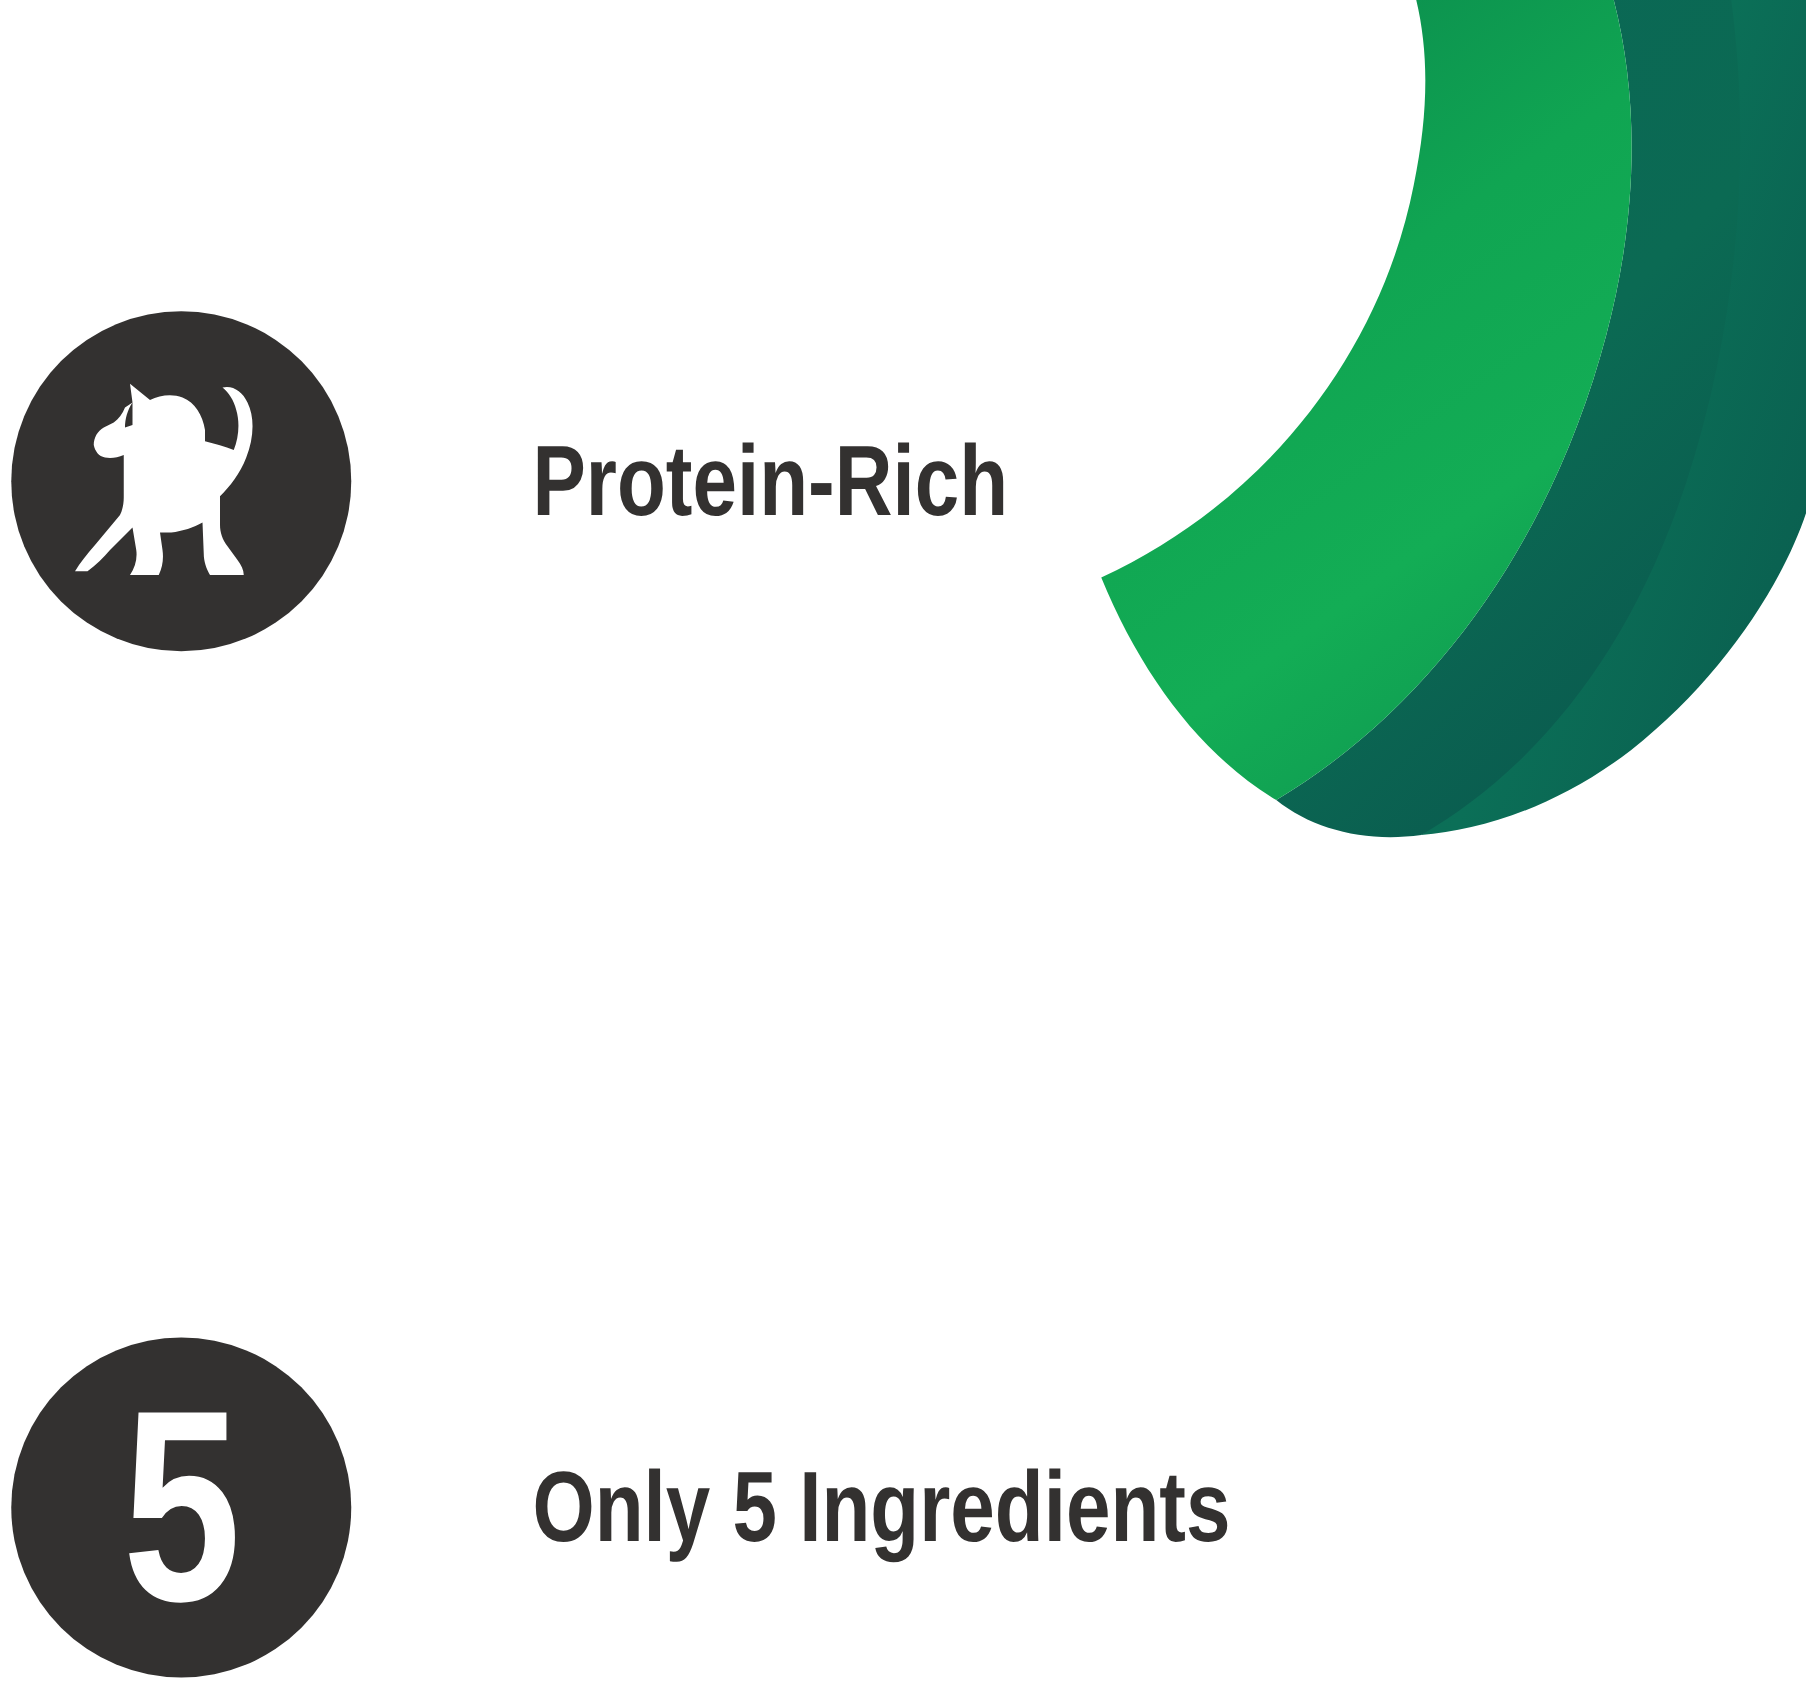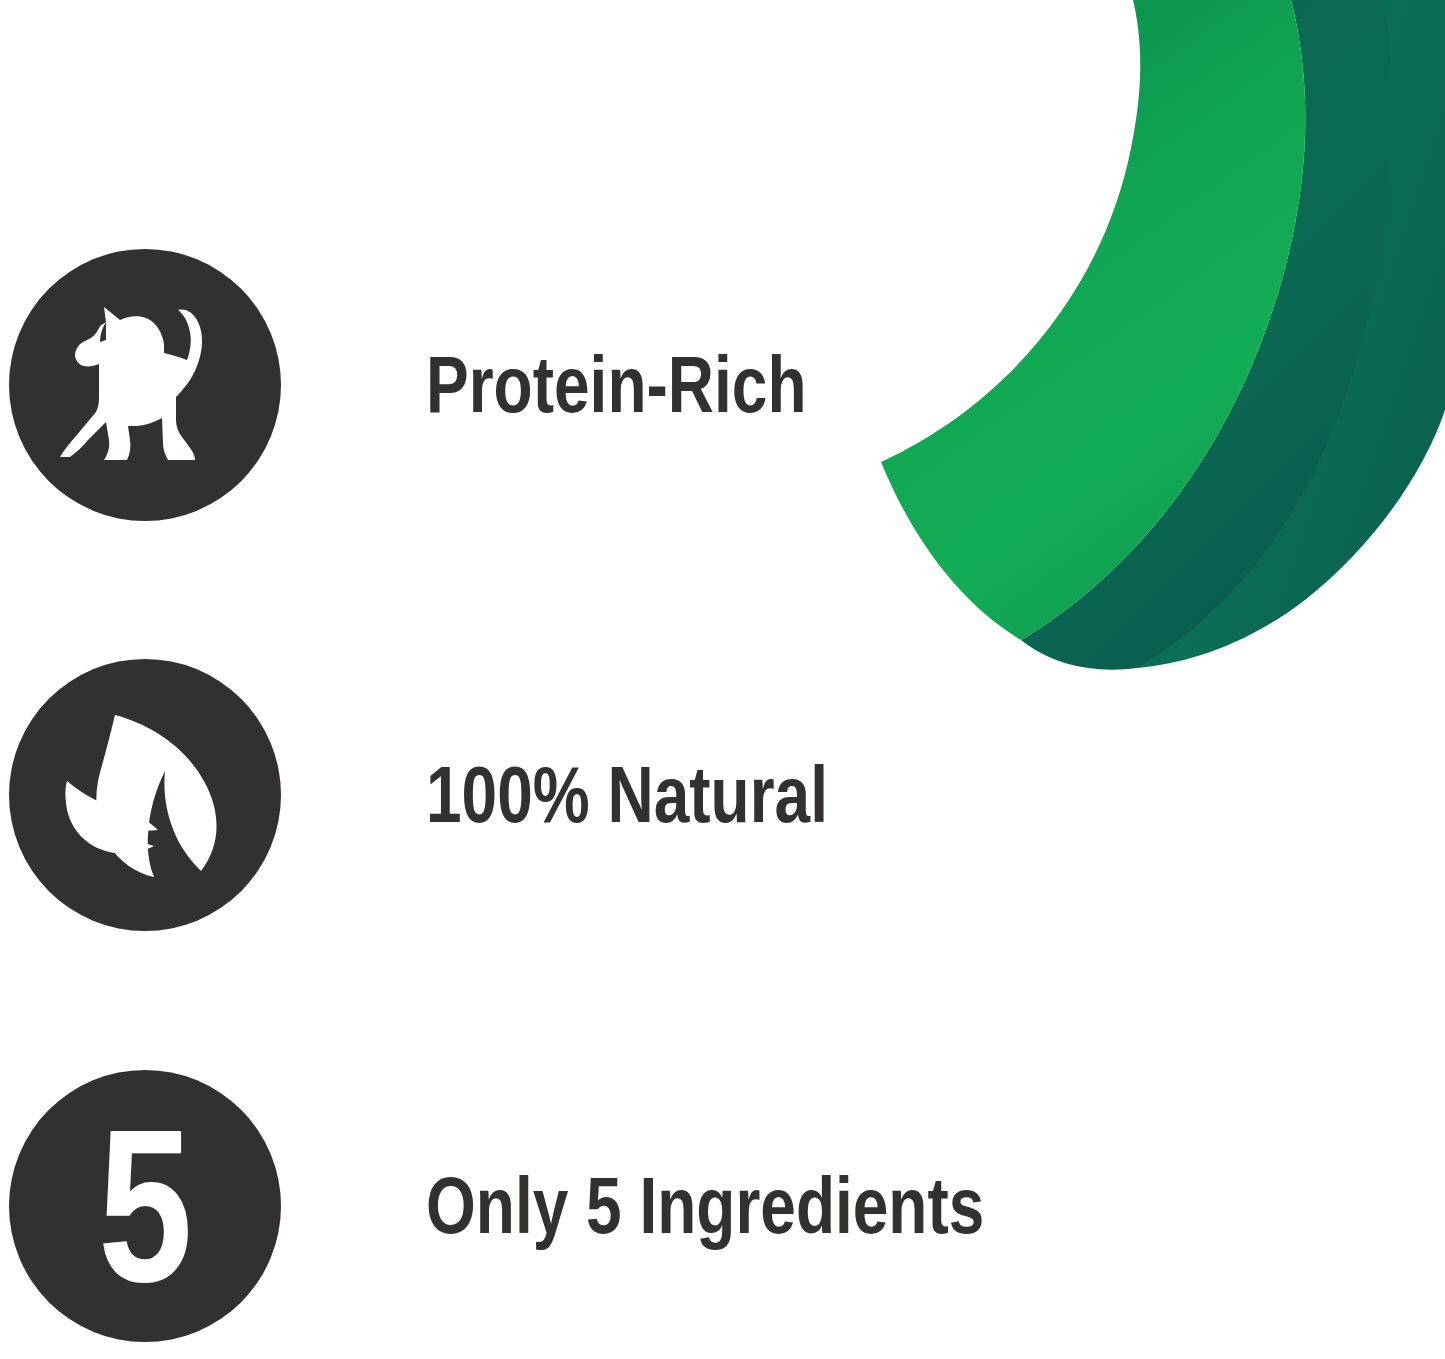--- a/index.html
+++ b/index.html
@@ -178,49 +178,20 @@
           Z
           M 48 18
           C 44 24, 42 31, 42 38
           L 48 36
           Z" transform="translate(2,2)"></path>
       </svg>
     </div>
     <div class="feature-label">Protein-Rich</div>
   </div>
 
-  <div class="feature-row" id="row-1">
-    <div class="badge">
-      <svg width="192" height="192" viewBox="0 0 192 192" aria-hidden="true">
-
-        <path fill="#ffffff" d="
-          M 66 16
-          C 104 26, 138 50, 156 84
-          C 172 114, 172 146, 152 172
-          C 140 160, 130 146, 124 130
-          C 117 112, 114 92, 116 72
-          C 106 92, 100 114, 99 136
-          C 98 152, 100 166, 105 178
-          C 86 174, 70 162, 60 146
-          C 46 124, 44 96, 52 70
-          C 57 52, 62 33, 66 16 Z"></path>
-
-        <path fill="#ffffff" d="
-          M 18 82
-          C 34 96, 54 106, 75 112
-          C 88 116, 100 122, 109 131
-          C 94 133, 78 131, 64 126
-          C 76 136, 90 143, 105 147
-          C 88 156, 68 157, 51 150
-          C 31 142, 19 124, 17 104
-          C 16 96, 16 89, 18 82 Z"></path>
-      </svg>
-    </div>
-    <div class="feature-label">100% Natural</div>
-  </div>
 
   <div class="feature-row" id="row-2">
     <div class="badge">
       <span class="badge-number">5</span>
     </div>
     <div class="feature-label">Only 5 Ingredients</div>
   </div>
 
 </div>
 

